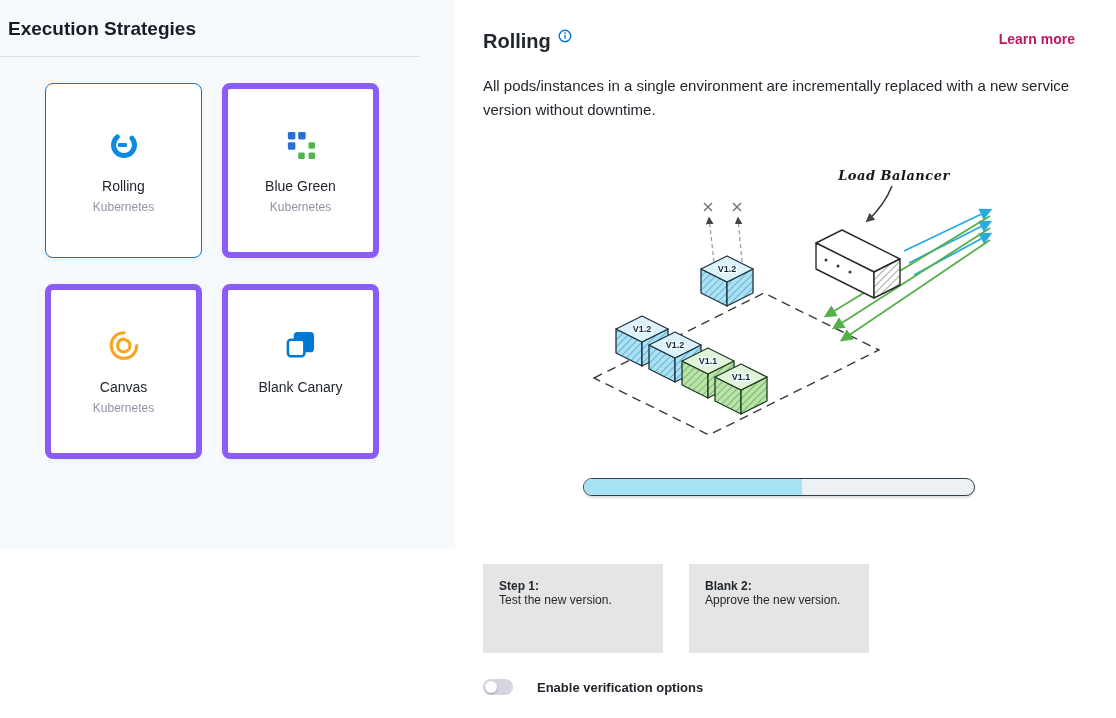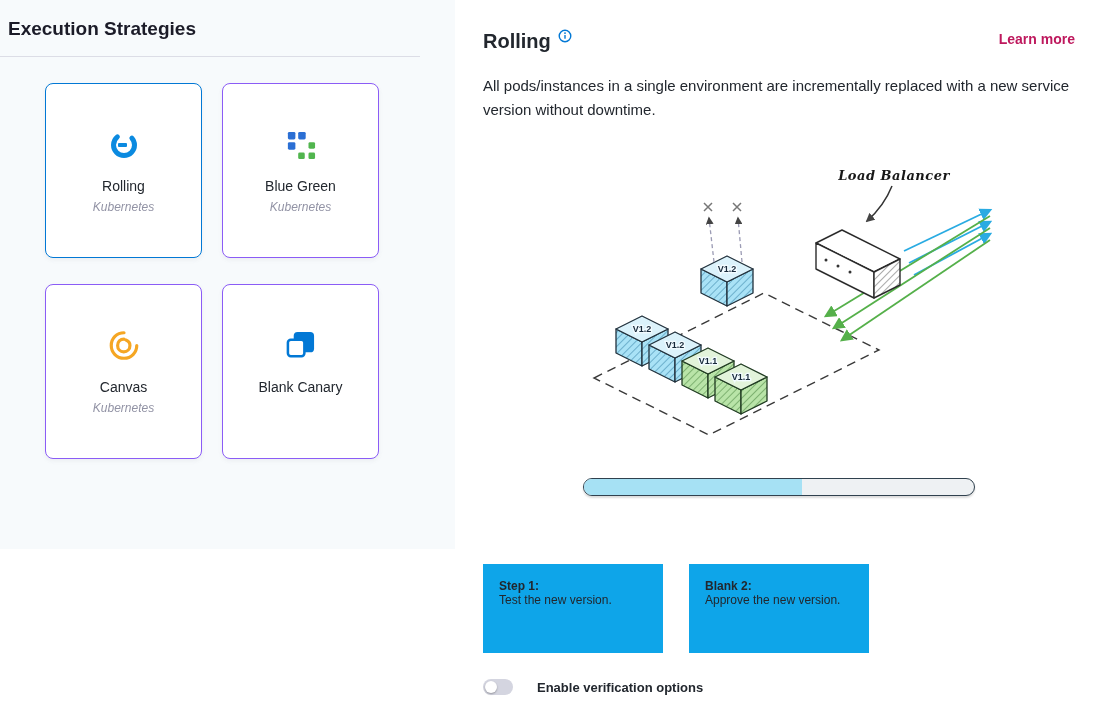--- a/index.html
+++ b/index.html
@@ -18,29 +18,29 @@
   .left-header {
     padding:18px 0 16px 8px; margin-right:35px;
     border-bottom:1px solid #dcdde6;
   }
   .left-header h1 { margin:0; font-size:19px; font-weight:700; color:#1b1b28; }
   .cards {
     display:grid; grid-template-columns:157px 157px; gap:26px 20px;
     margin:26px 0 0 45px;
   }
   .card {
-    width:157px; height:175px; background:#fff; border:1px solid #8b5cf6;
+    width:157px; height:175px; background:#fff; border:6px solid #8b5cf6;
     border-radius:8px; box-shadow:0 2px 4px rgba(96,97,112,.08);
     display:flex; flex-direction:column; align-items:center; justify-content:center;
     cursor:pointer;
   }
   .card.selected { border:1px solid #0278d5; }
   .card .icon { height:34px; display:flex; align-items:center; justify-content:center; margin-bottom:16px; }
   .card-label { font-size:14px; color:#22272e; }
-  .card-sub { font-size:12px; color:#9293a5; margin-top:6px; min-height:14px;font-style:italic; }
+  .card-sub { font-size:12px; color:#9293a5; margin-top:6px; min-height:14px; }
 
   
   .right { flex:1; padding:28px 41px 0 28px; background:#fff; }
   .detail-header { display:flex; align-items:flex-start; }
   .detail-header h2 { margin:0; font-size:20px; font-weight:700; color:#22272e; line-height:26px; }
   .info { margin-left:7px; margin-top:1px; cursor:pointer; }
   .learn-more { margin-left:auto; margin-top:3px; color:#be185d; font-weight:700; font-size:14px; cursor:pointer; text-decoration:none; }
   .desc { margin:20px 0 0; font-size:15px; line-height:24px; color:#22272e; max-width:600px; }
 
   .illustration { display:block; margin:22px auto 0; }
@@ -55,21 +55,21 @@
 
   .progress {
     width:392px; height:18px; margin:14px auto 0;
     border:1.6px solid #30414e; border-radius:12px;
     background:#eef1f3; overflow:hidden;
     box-shadow:0 2px 2px rgba(0,0,0,.14);
   }
   .progress-fill { height:100%; width:56%; background:#a6e1f4; }
 
   .steps { display:flex; gap:26px; margin-top:68px; }
-  .step { width:180px; height:89px; background:#0ea5e9; padding:15px 16px; }
+  .step { width:180px; height:89px; background:#e5e5e5; padding:15px 16px; }
   .step-title { font-size:12px; font-weight:700; color:#22272e; }
   .step-text { font-size:12px; color:#22272e; line-height:15px; }
 
   .toggle-row { display:flex; align-items:center; gap:24px; margin-top:26px; }
   .toggle { width:30px; height:16px; border-radius:9px; background:#d4d5e0; position:relative; cursor:pointer; flex-shrink:0; }
   .toggle .knob { width:12px; height:12px; border-radius:50%; background:#fff; position:absolute; left:2px; top:2px; box-shadow:0 1px 2px rgba(0,0,0,.3); }
   .toggle-label { font-size:13px; font-weight:700; color:#22272e; }
 </style>
 </head>
 <body>

